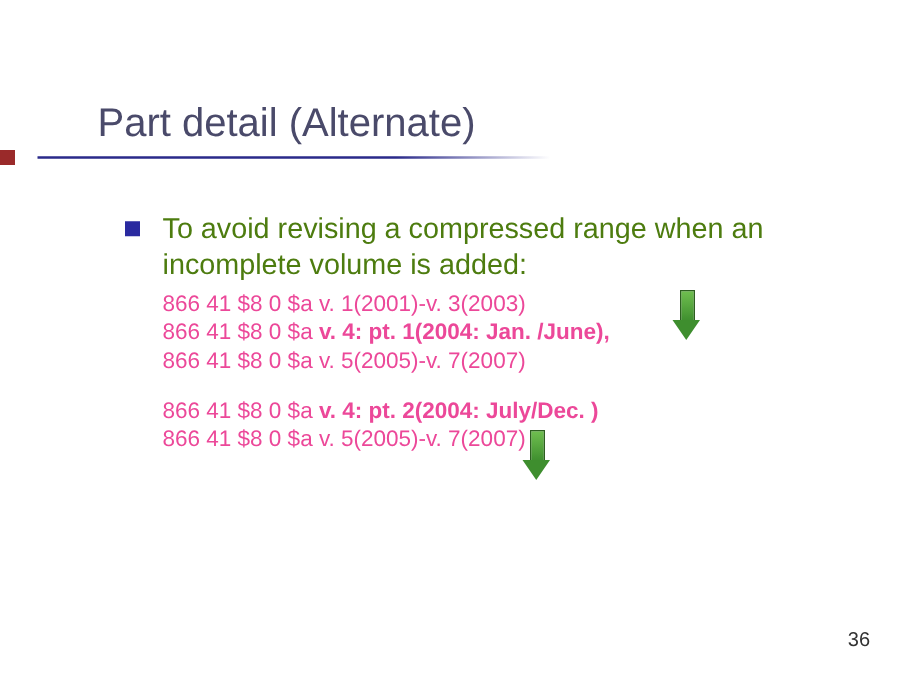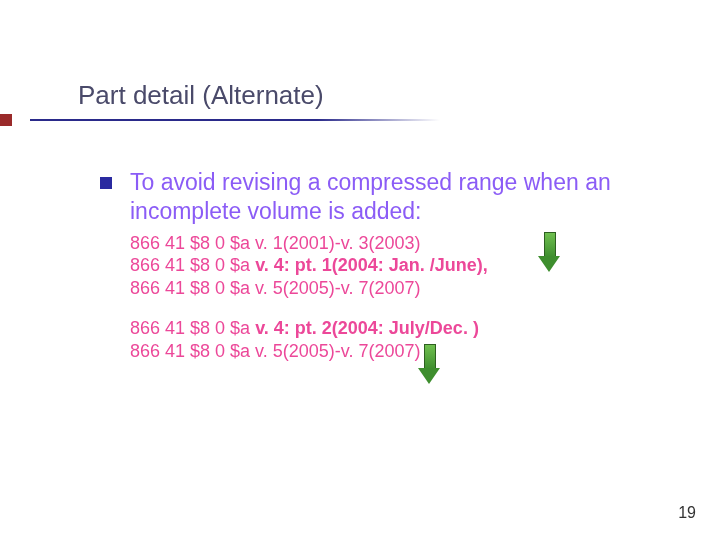--- a/index.html
+++ b/index.html
@@ -18,21 +18,21 @@
     position: relative;
     box-sizing: border-box;
   }
   .title-wrap {
     position: absolute;
     left: 78px;
     top: 80px;
     right: 40px;
   }
   .title {
-    font-size: 26px;
+    font-size: 32px;
     color: #4a4a6a;
     margin: 0 0 8px 0;
     font-weight: 400;
   }
   .title-rule {
     margin-left: -48px;
     height: 2px;
     width: 410px;
     background: linear-gradient(to right, #2a2a8a 0%, #2a2a8a 70%, rgba(42,42,138,0) 100%);
     position: relative;
@@ -60,21 +60,21 @@
   .bullet-sq {
     width: 12px;
     height: 12px;
     background: #2a2aa0;
     flex: 0 0 12px;
     margin-top: 9px;
     margin-right: 18px;
   }
   .lead {
     font-size: 23px;
-    color: #8b5cf6;
+    color: #4d7c0f;
     line-height: 1.25;
   }
   .code-block {
     margin-left: 30px;
     font-size: 18px;
     color: #ec4899;
     line-height: 1.25;
   }
   .code-block .row { white-space: pre; }
   .bold { font-weight: 700; text-align: center; }
@@ -146,14 +146,14 @@
 
   <div class="arrow arrow1">
     <div class="shaft"></div>
       <div class="head"></div>
   </div>
   <div class="arrow arrow2">
     <div class="shaft"></div>
       <div class="head"></div>
   </div>
 
-  <div class="pagenum">19</div>
+  <div class="pagenum">36</div>
 </div>
 
 </body></html>

